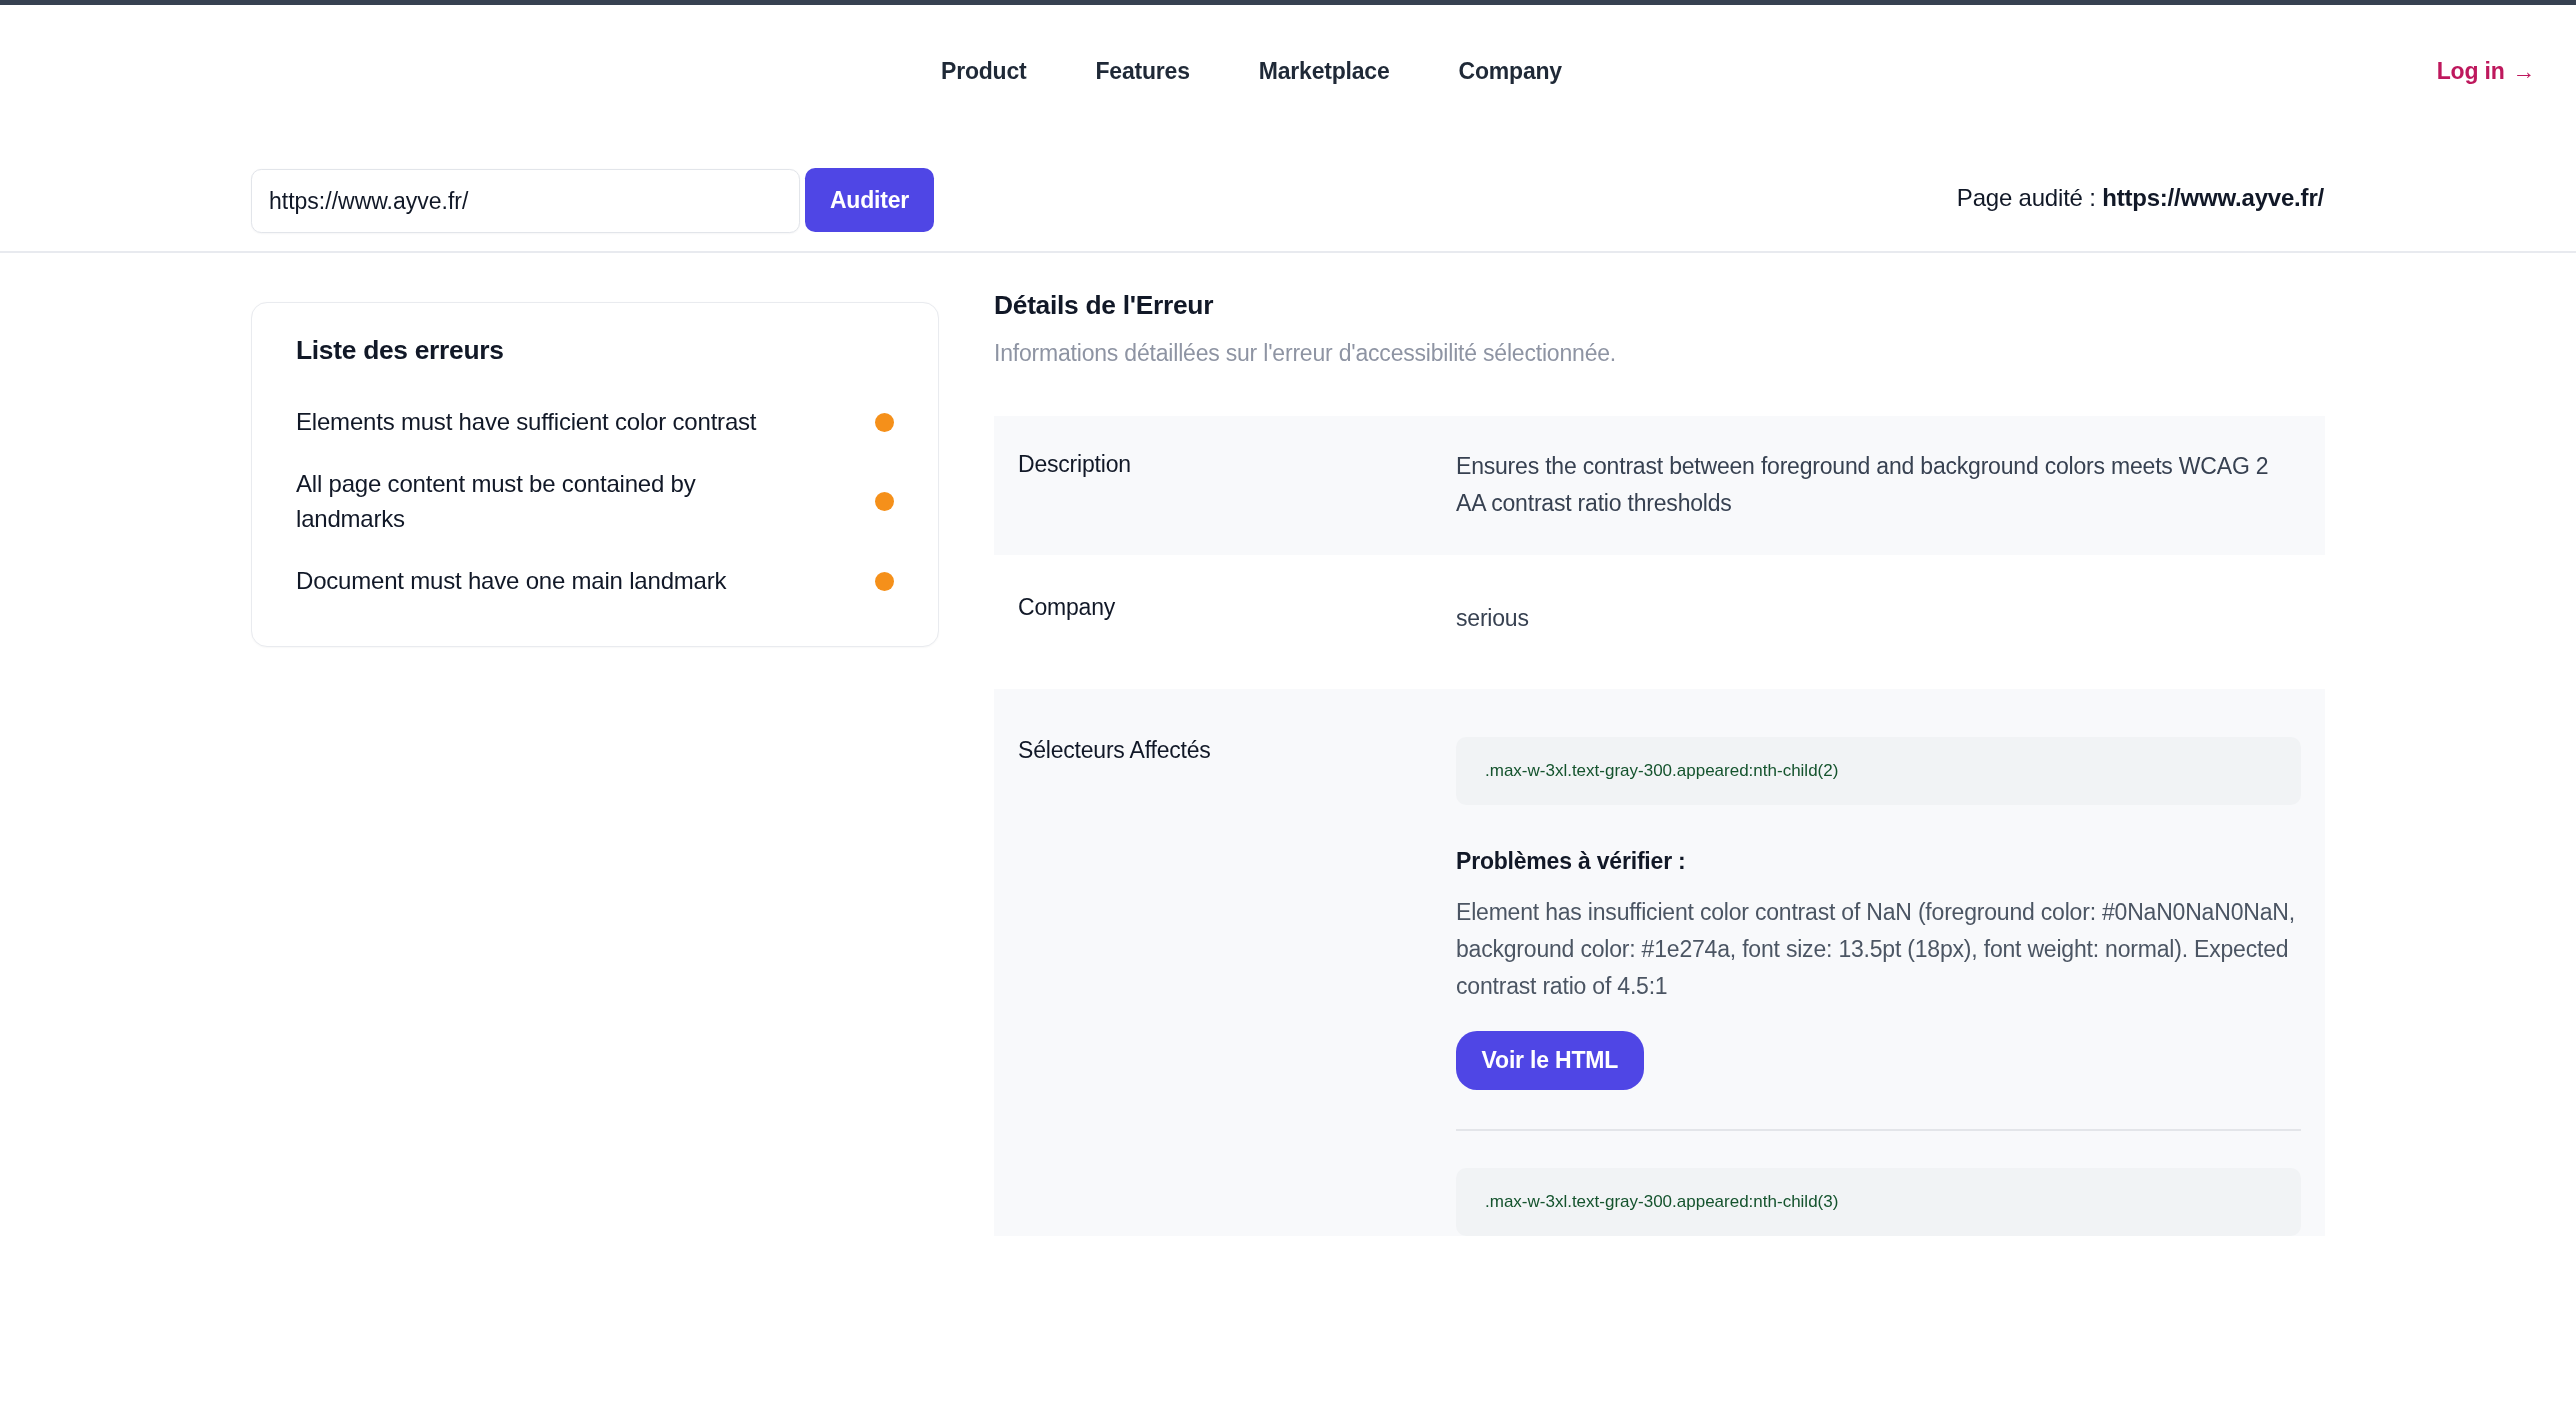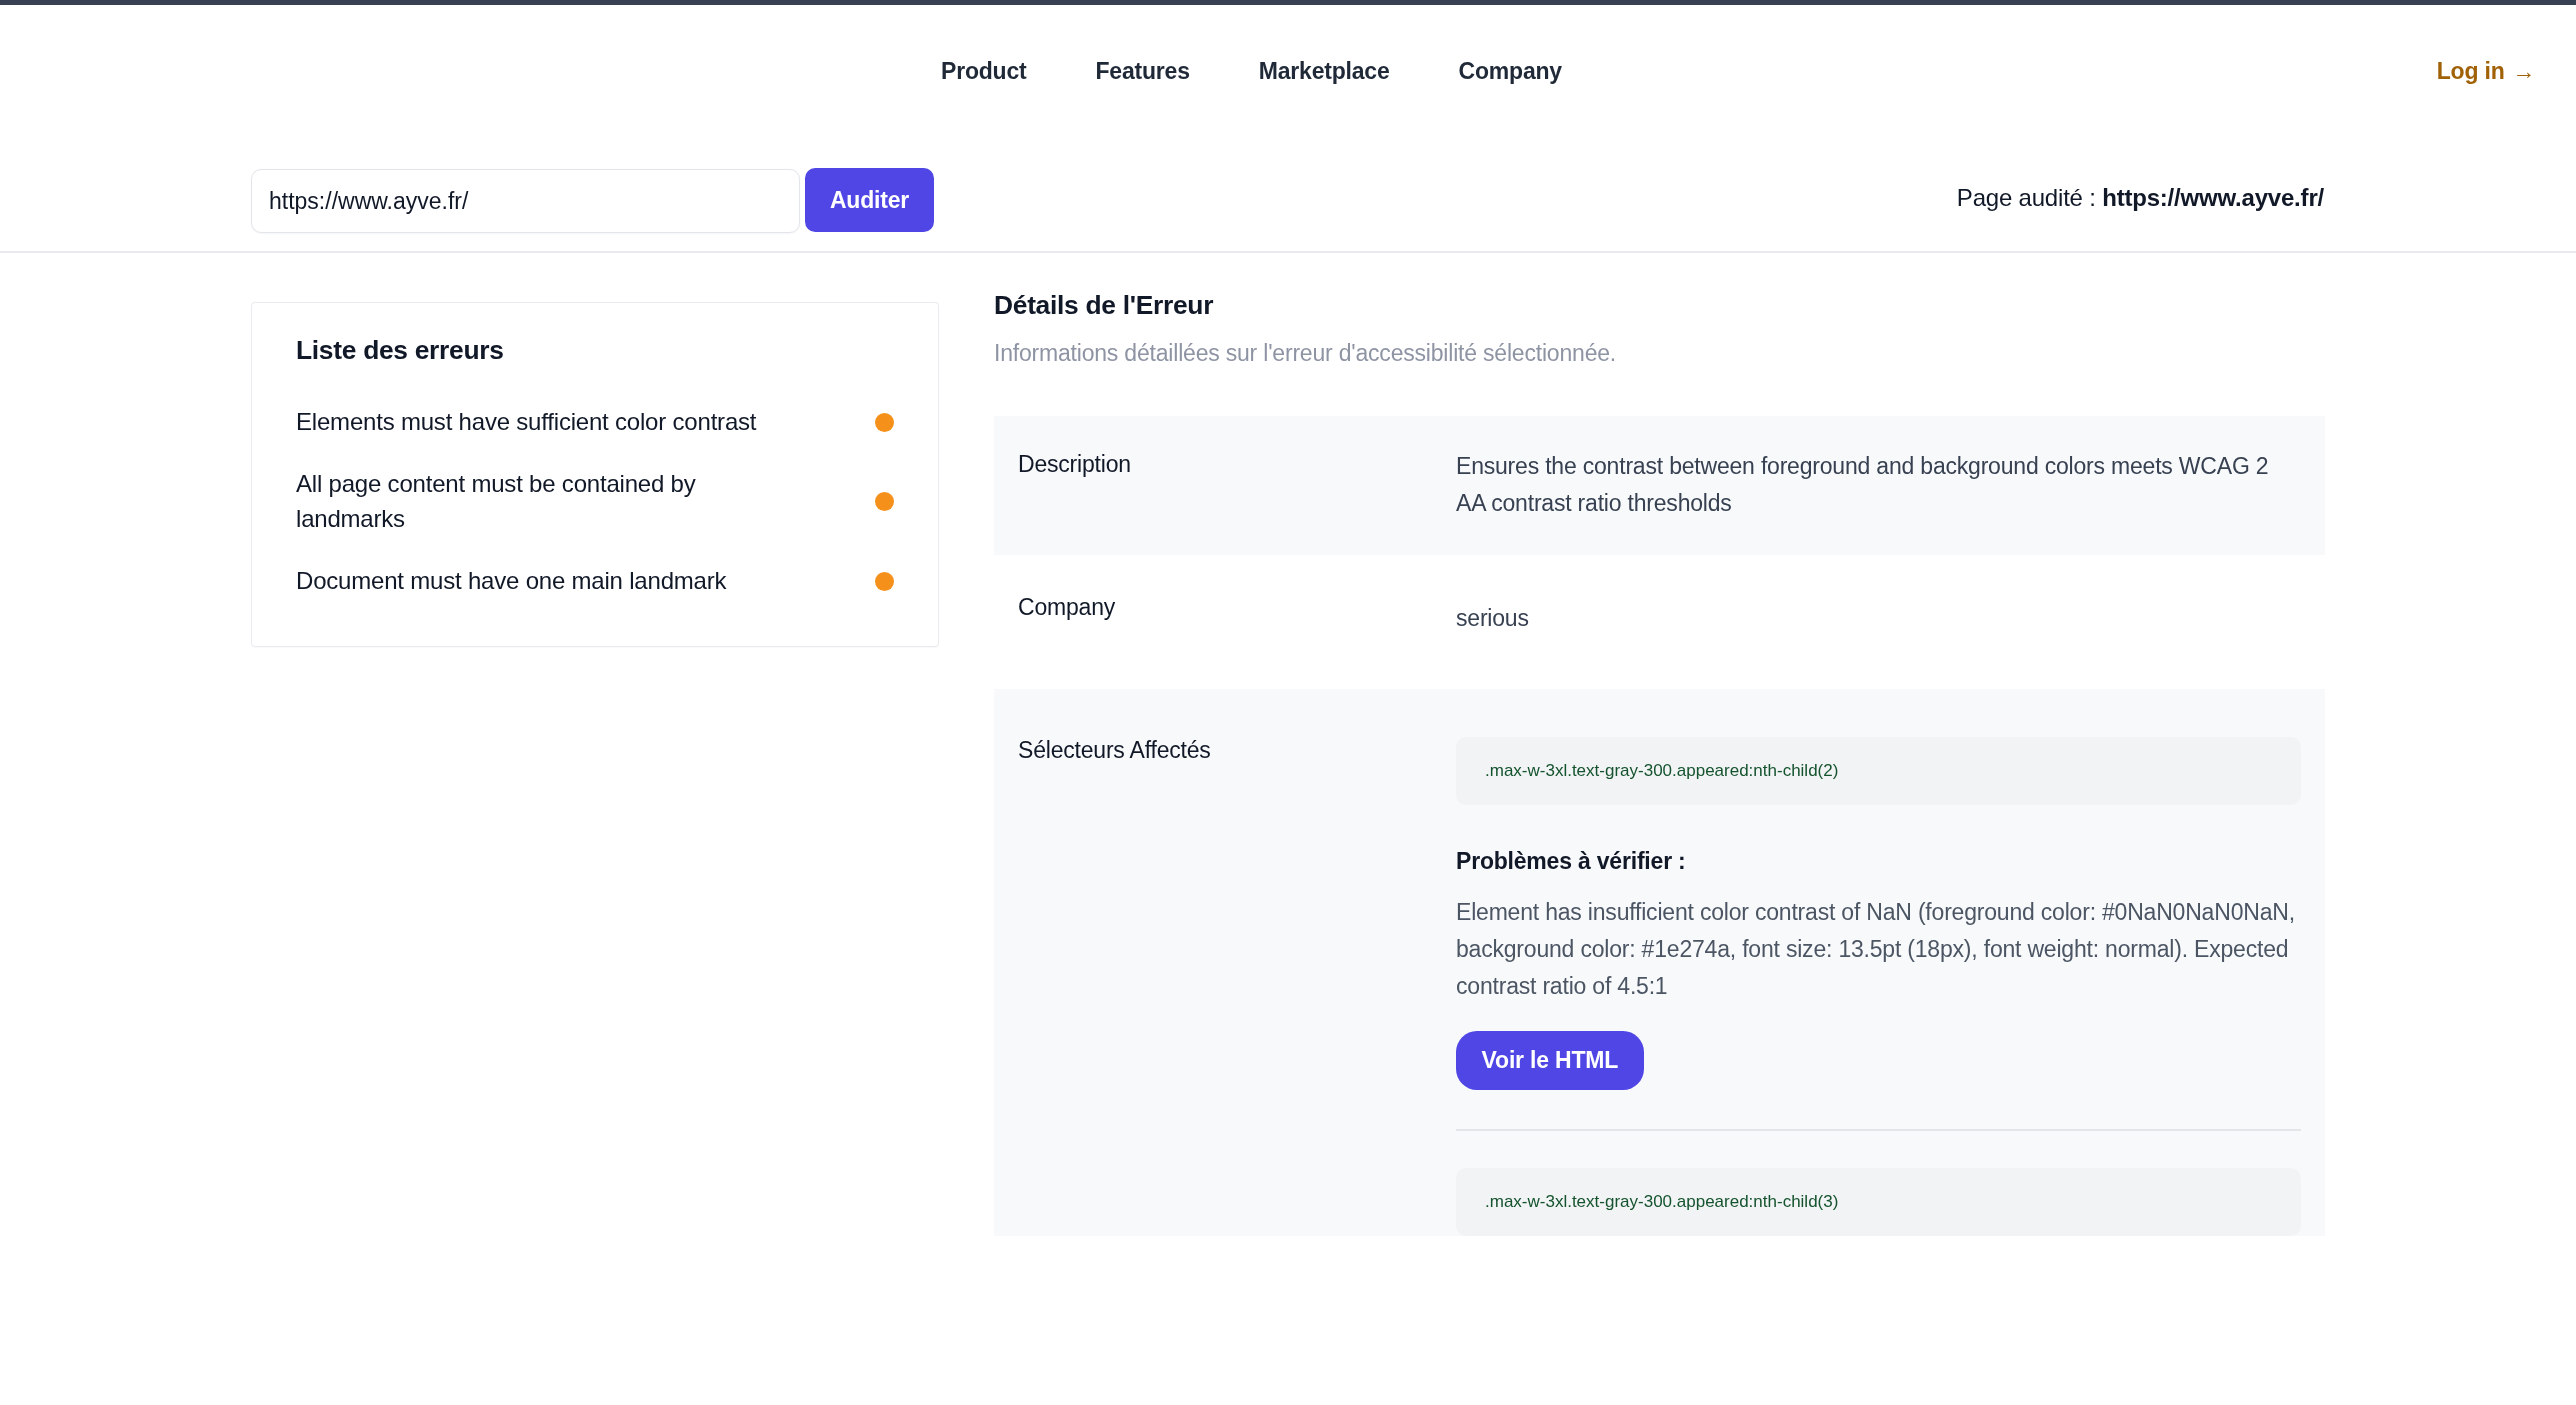--- a/index.html
+++ b/index.html
@@ -52,21 +52,21 @@
     text-decoration: none;
     cursor: pointer;
   }
 
   .login-link {
     position: absolute;
     right: 41px;
     top: 53px;
     font-size: 23px;
     font-weight: 600;
-    color: #a16207;
+    color: #be185d;
     letter-spacing: -0.2px;
     white-space: nowrap;
     cursor: pointer;
     display: flex;
     align-items: center;
     gap: 7.7px;
   }
 
   .arrow-glyph { font-size: 23px; line-height: 1; }
 
@@ -135,21 +135,21 @@
   }
 
   
   .errors-card {
     position: absolute;
     left: 251px;
     top: 49px;
     width: 688px;
     background: #ffffff;
     border: 1.7px solid #e9ebef;
-    border-radius: 4px;
+    border-radius: 16px;
     padding: 32px 44px 34px 44px;
     box-shadow: 0 0.9px 1.7px rgba(16,24,40,0.03);
   }
 
   .errors-title {
     font-size: 26.4px;
     font-weight: 700;
     color: #111827;
     letter-spacing: -0.3px;
     margin-bottom: 25.6px;

